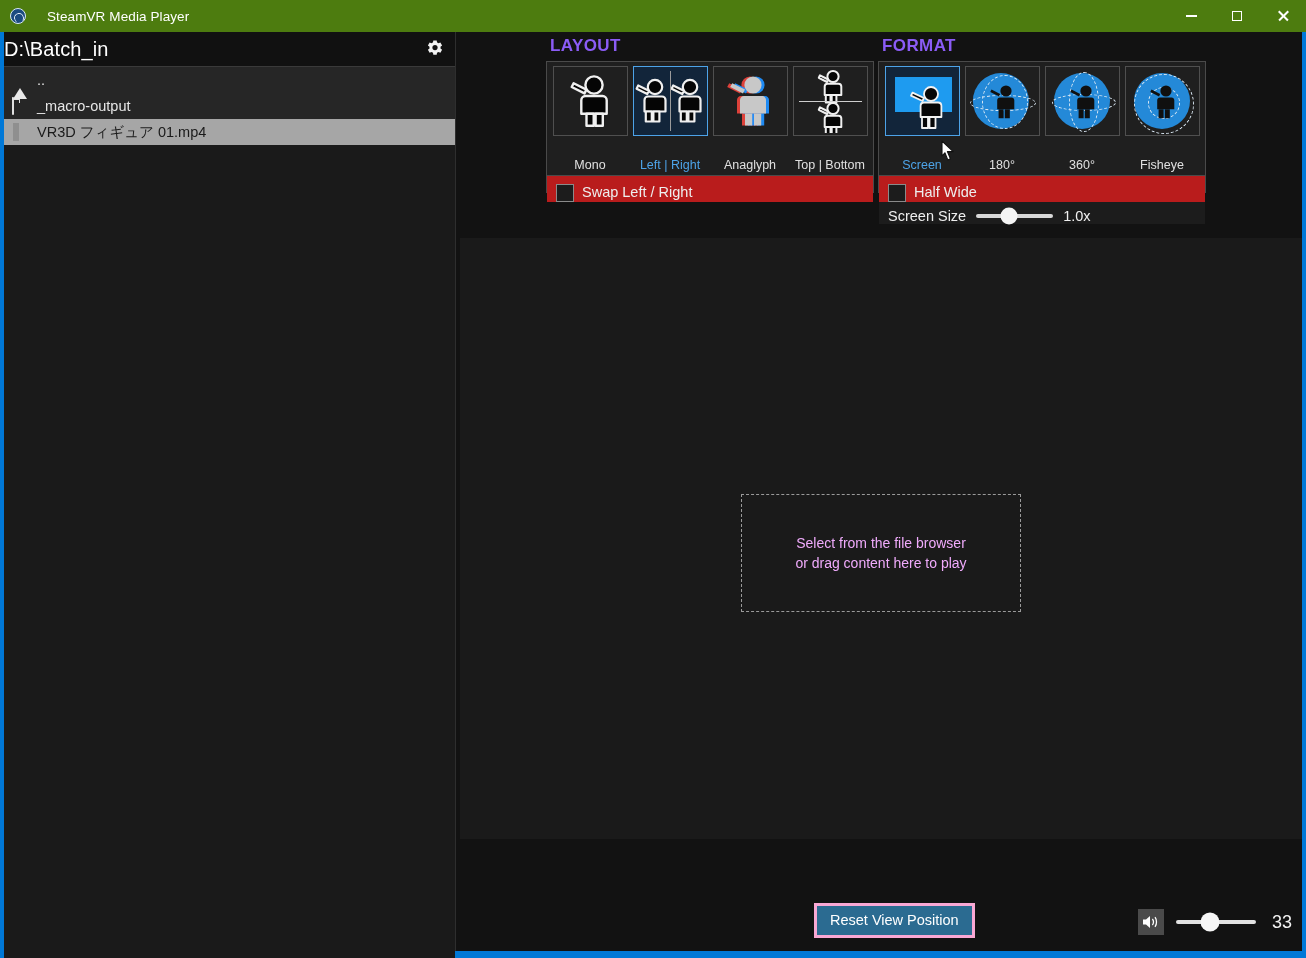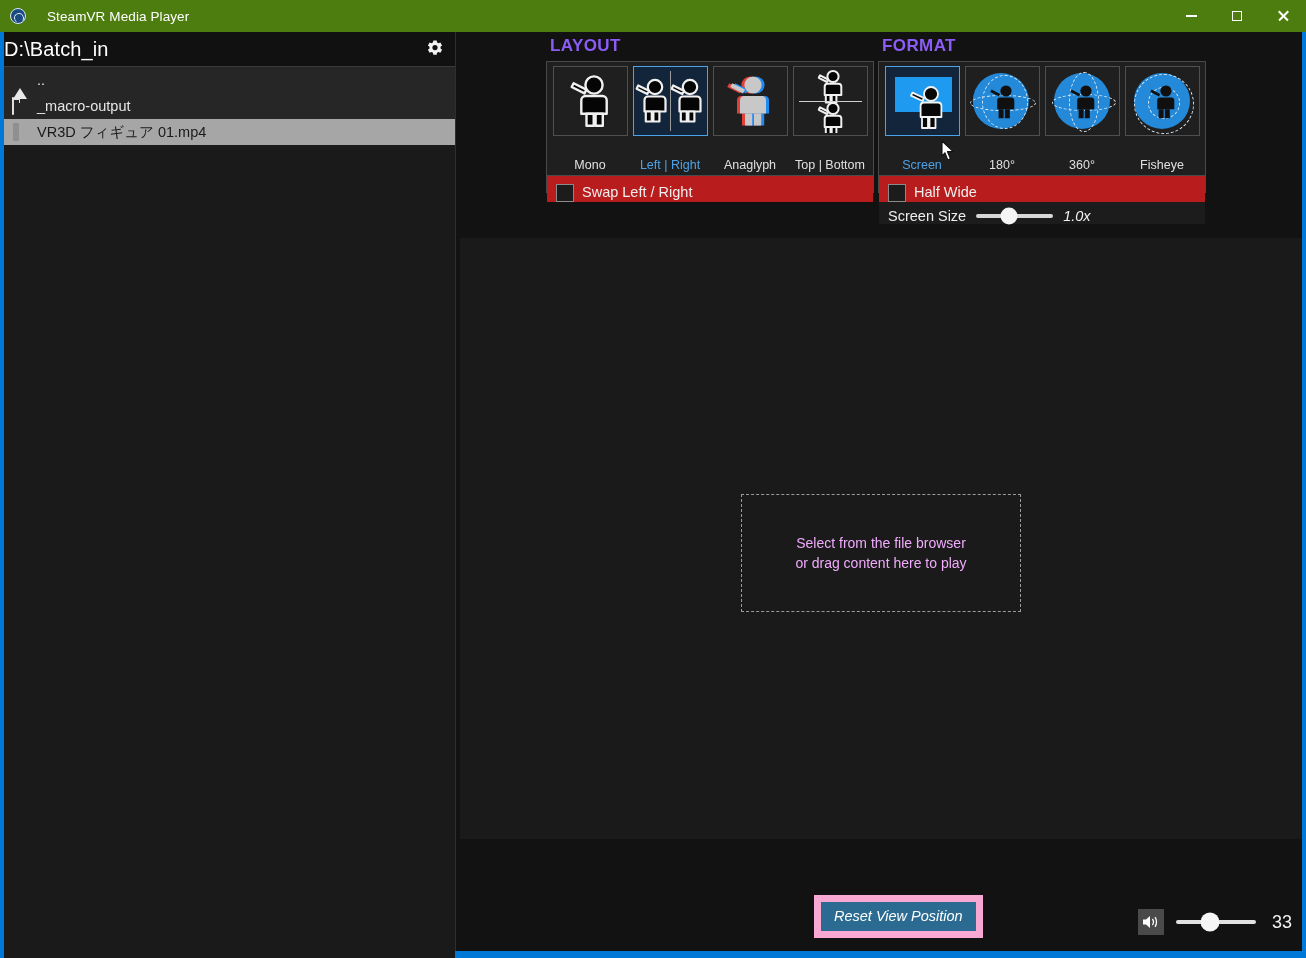--- a/index.html
+++ b/index.html
@@ -155,21 +155,21 @@
   }
   .slider-label{ color:#eeeeee; font-size:14.5px; }
   .track{
     position:relative; width:77px; height:4px; background:#d8d8d8; border-radius:2px;
     margin:0 10px;
   }
   .knob{
     position:absolute; top:50%; width:17px; height:17px; border-radius:50%;
     background:#f4f4f4; transform:translate(-50%,-50%);
   }
-  .slider-val{ color:#f0f0f0; font-size:14.5px;font-style:italic; }
+  .slider-val{ color:#f0f0f0; font-size:14.5px; }
 
   
   #video-area{
     position:absolute; left:4px; top:206px; right:0; height:630px;
     background:#1a1a1a;
     display:flex; align-items:center; justify-content:center;
   }
   #dropzone{
     width:280px; height:118px;
     border:1px dashed #9a9a9a;
@@ -179,24 +179,23 @@
     color:#f0abfc; font-size:14px; line-height:20px; text-align:center;
   }
 
   
   #bottombar{
     position:absolute; left:0; bottom:0; right:0; height:112px;
     background:#121212;
   }
   #reset-btn{
     position:absolute; left:358px; bottom:13px;
-    background:#2b6b91; border:7px solid #f9a8d4;
+    background:#2b6b91; border:3px solid #f9a8d4;
     color:#ffffff; font-size:14.5px;
     padding:6px 13px 7px 13px;
-    font-style:italic;
   }
   #vol-group{
     position:absolute; right:10px; bottom:16px;
     display:flex; align-items:center;margin-left:28px;
   }
   #vol-icon{
     width:26px; height:26px; background:#4a4a4a;
     display:flex; align-items:center; justify-content:center; flex:none;
   }
   #vol-track{

